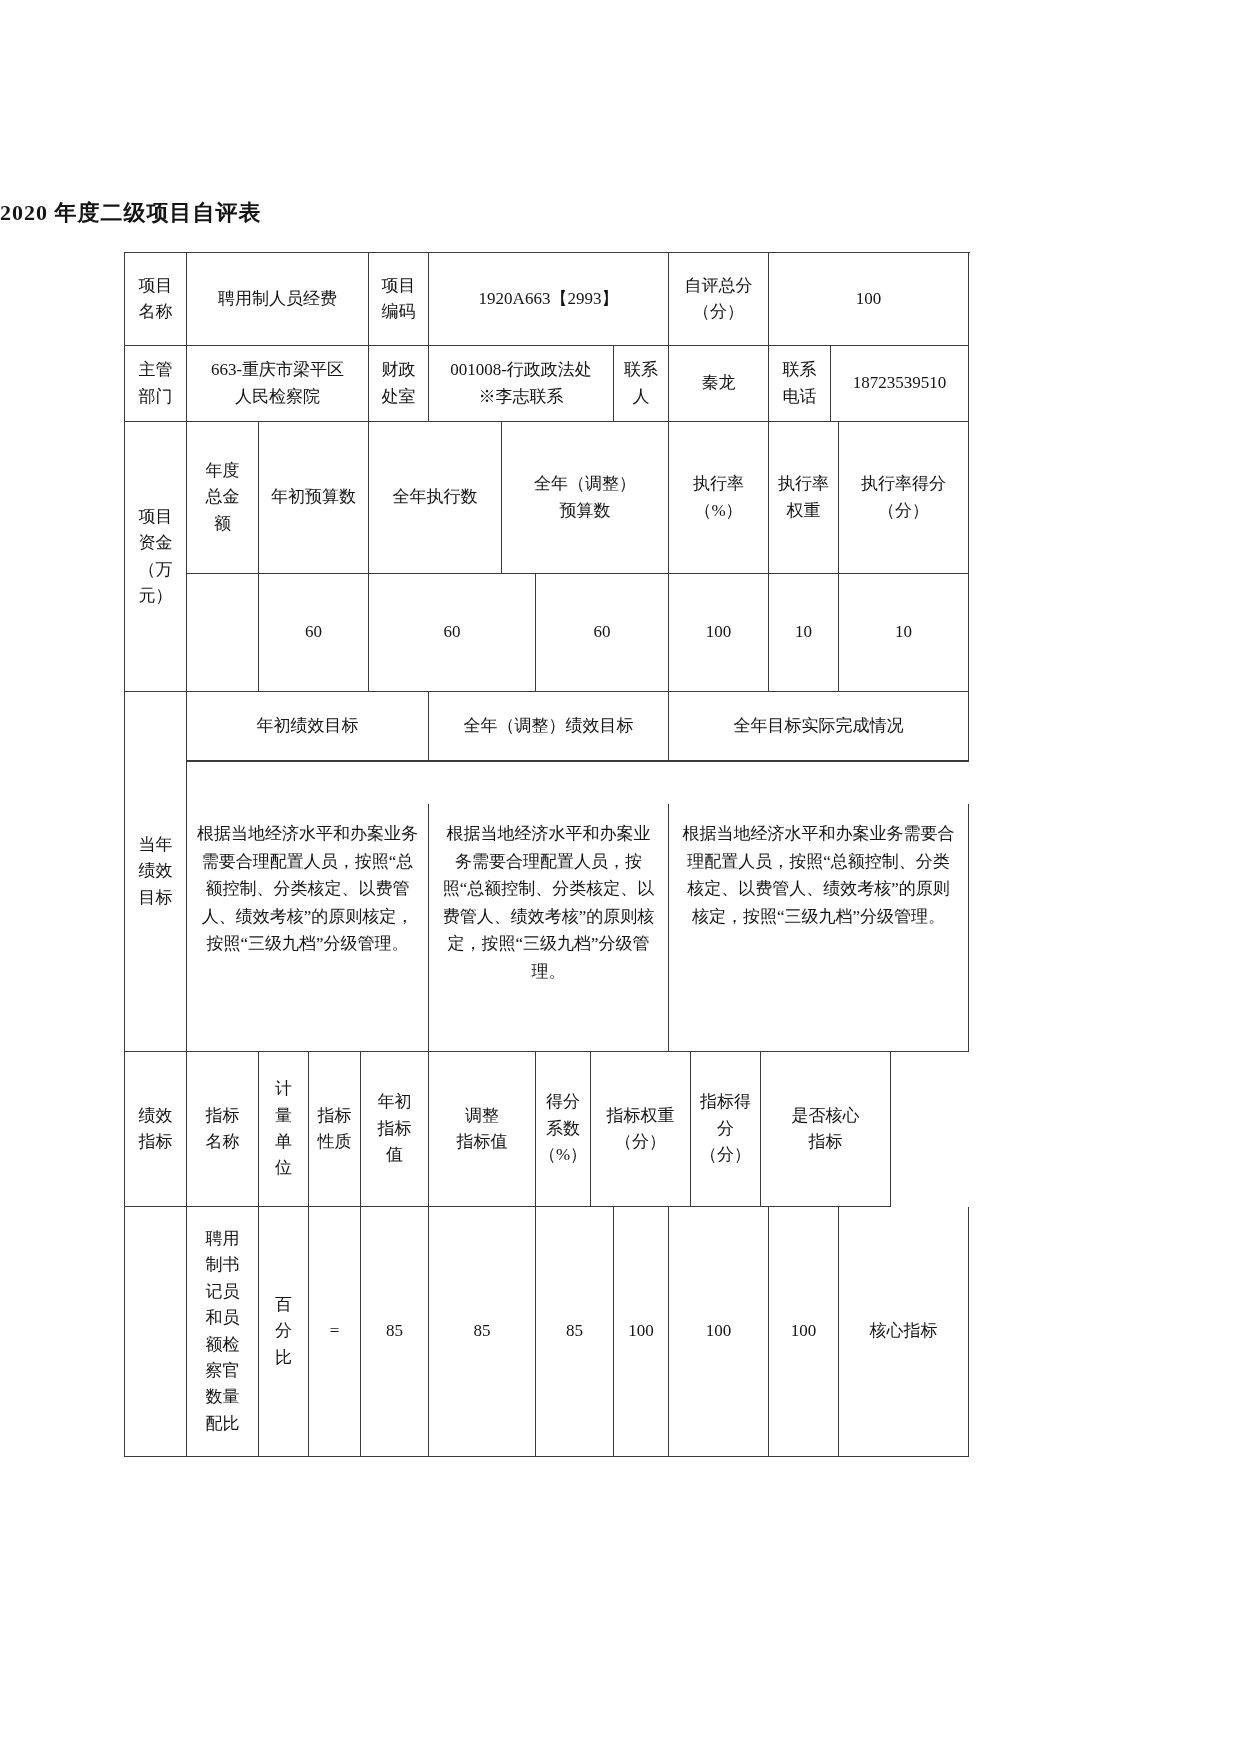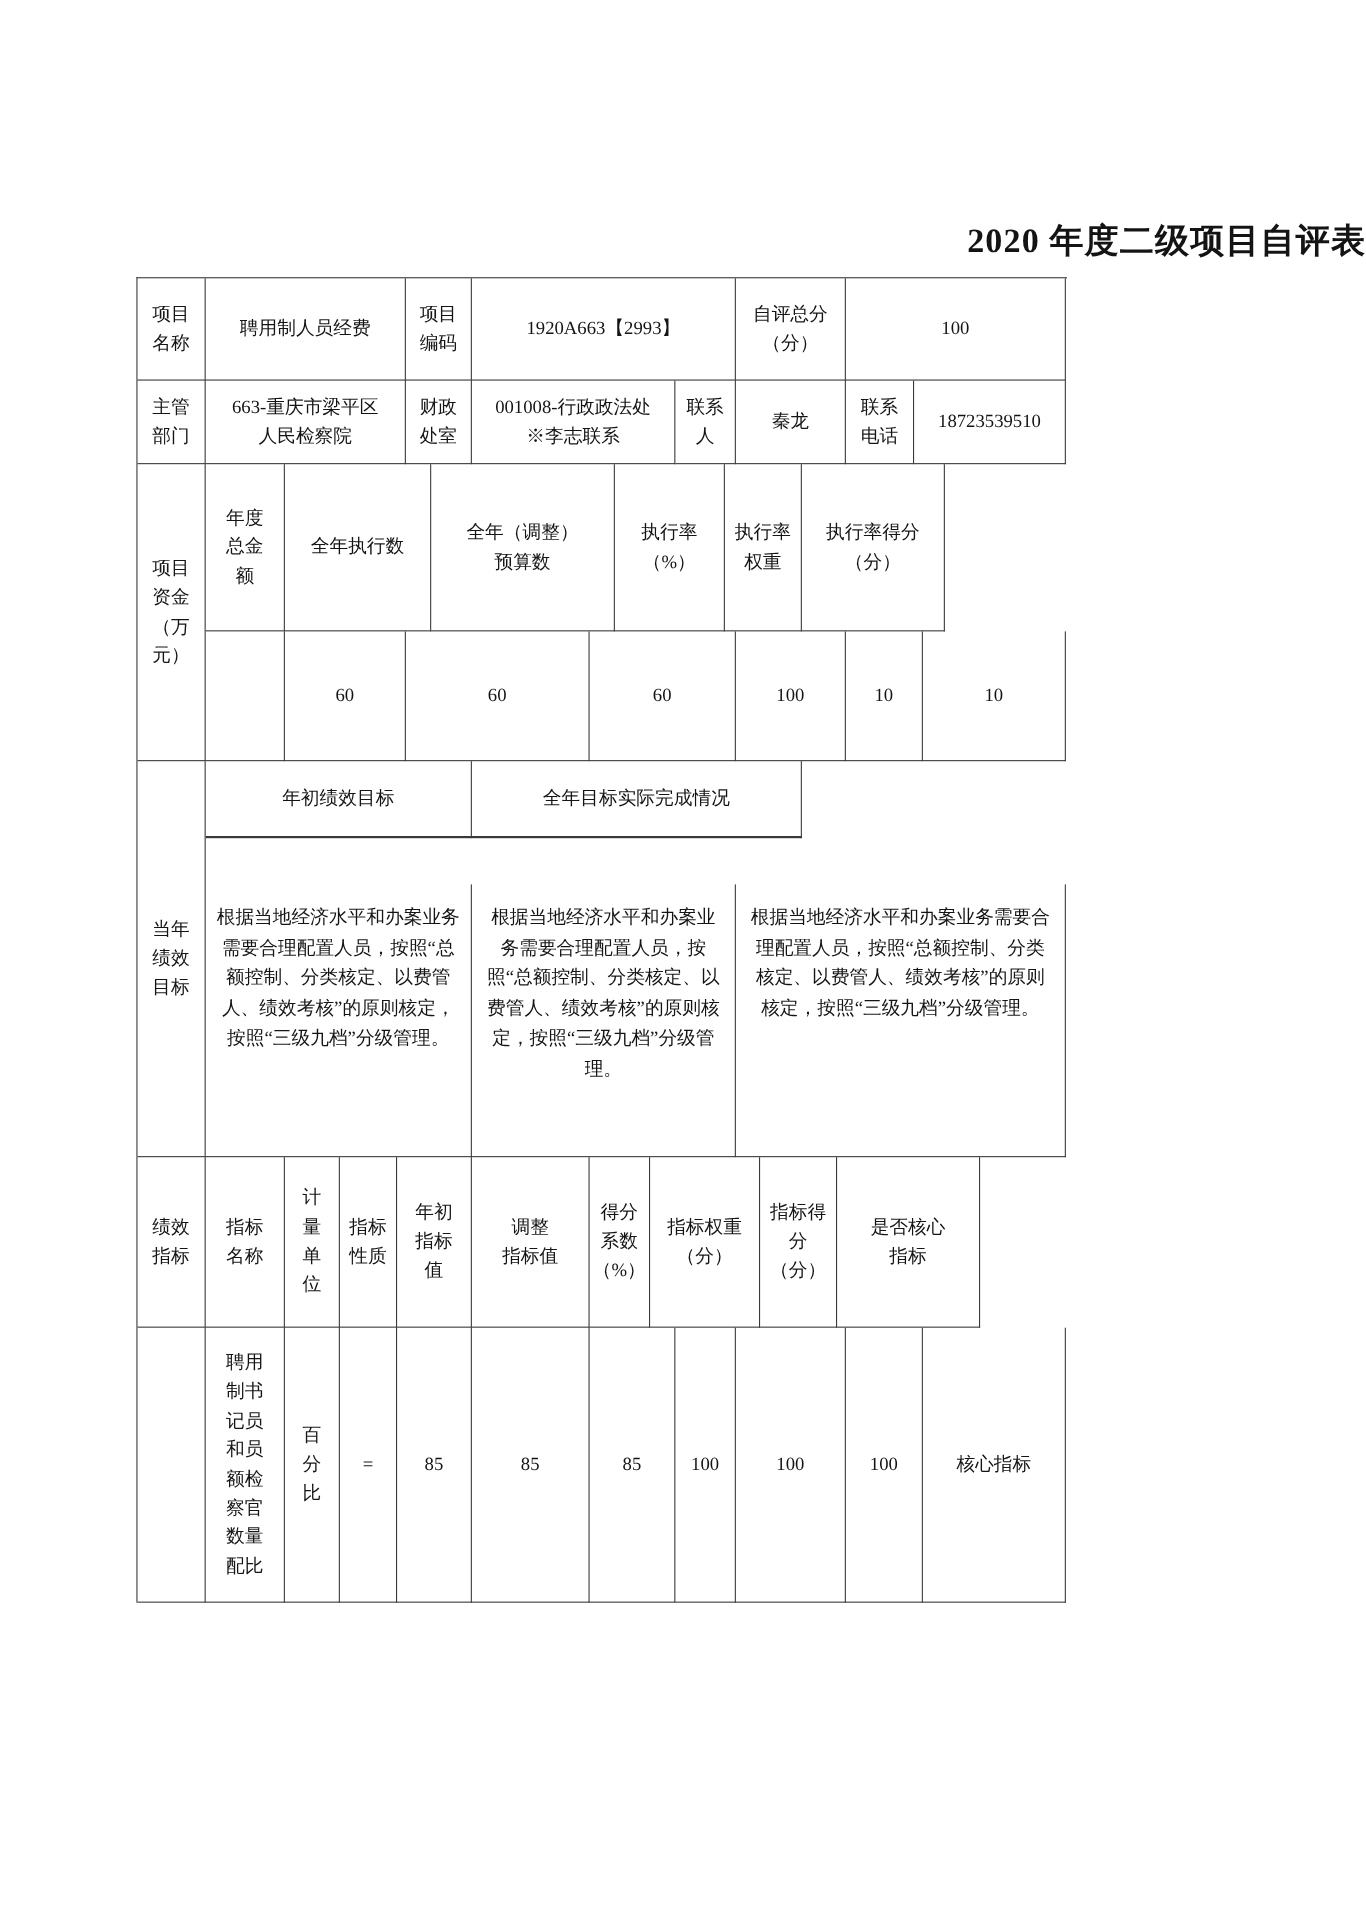--- a/index.html
+++ b/index.html
@@ -9,22 +9,22 @@
     height: 1755px;
     background: #ffffff;
     font-family: "Liberation Serif", "DejaVu Serif", serif;
     color: #141414;
     overflow: hidden;
   }
   .doc-title {
     position: absolute;
     left: 0; right: 0;
     top: 198px;
-    text-align: right;
-    font-size: 31px;
+    text-align: left;
+    font-size: 22px;
     font-weight: bold;
     letter-spacing: 1px;
     white-space: pre-line;
   }
   .tbl {
     position: absolute;
     left: 124px;
     top: 252px;
     width: 845px;
     border-top: 1px solid #3a3a3a;
@@ -96,20 +96,21 @@
     <div class="sec" style="height:270px">
       <div class="c" style="width:62px">项目
 资金
 （万
 元）</div>
       <div class="sec-body">
         <div class="r" style="height:152px">
           <div class="c" style="width:72px">年度
 总金
 额</div>
+          <div class="c" style="width:110px">年初预算数</div>
           <div class="c" style="width:133px">全年执行数</div>
           <div class="c" style="width:167px">全年（调整）
 预算数</div>
           <div class="c" style="width:100px">执行率
 （%）</div>
           <div class="c" style="width:70px">执行率
 权重</div>
           <div class="c" style="width:130px">执行率得分
 （分）</div>
         </div>
@@ -125,20 +126,21 @@
       </div>
     </div>
 
     <div class="sec" style="height:360px">
       <div class="c" style="width:62px">当年
 绩效
 目标</div>
       <div class="sec-body">
         <div class="r" style="height:70px">
           <div class="c thick" style="width:242px">年初绩效目标</div>
+          <div class="c thick" style="width:240px">全年（调整）绩效目标</div>
           <div class="c thick" style="width:300px">全年目标实际完成情况</div>
         </div>
         <div class="r" style="flex:1">
           <div class="c goal-text" style="width:242px">根据当地经济水平和办案业务需要合理配置人员，按照“总额控制、分类核定、以费管人、绩效考核”的原则核定，按照“三级九档”分级管理。</div>
           <div class="c goal-text" style="width:240px">根据当地经济水平和办案业务需要合理配置人员，按照“总额控制、分类核定、以费管人、绩效考核”的原则核定，按照“三级九档”分级管理。</div>
           <div class="c goal-text" style="width:300px">根据当地经济水平和办案业务需要合理配置人员，按照“总额控制、分类核定、以费管人、绩效考核”的原则核定，按照“三级九档”分级管理。</div>
         </div>
       </div>
     </div>
 

